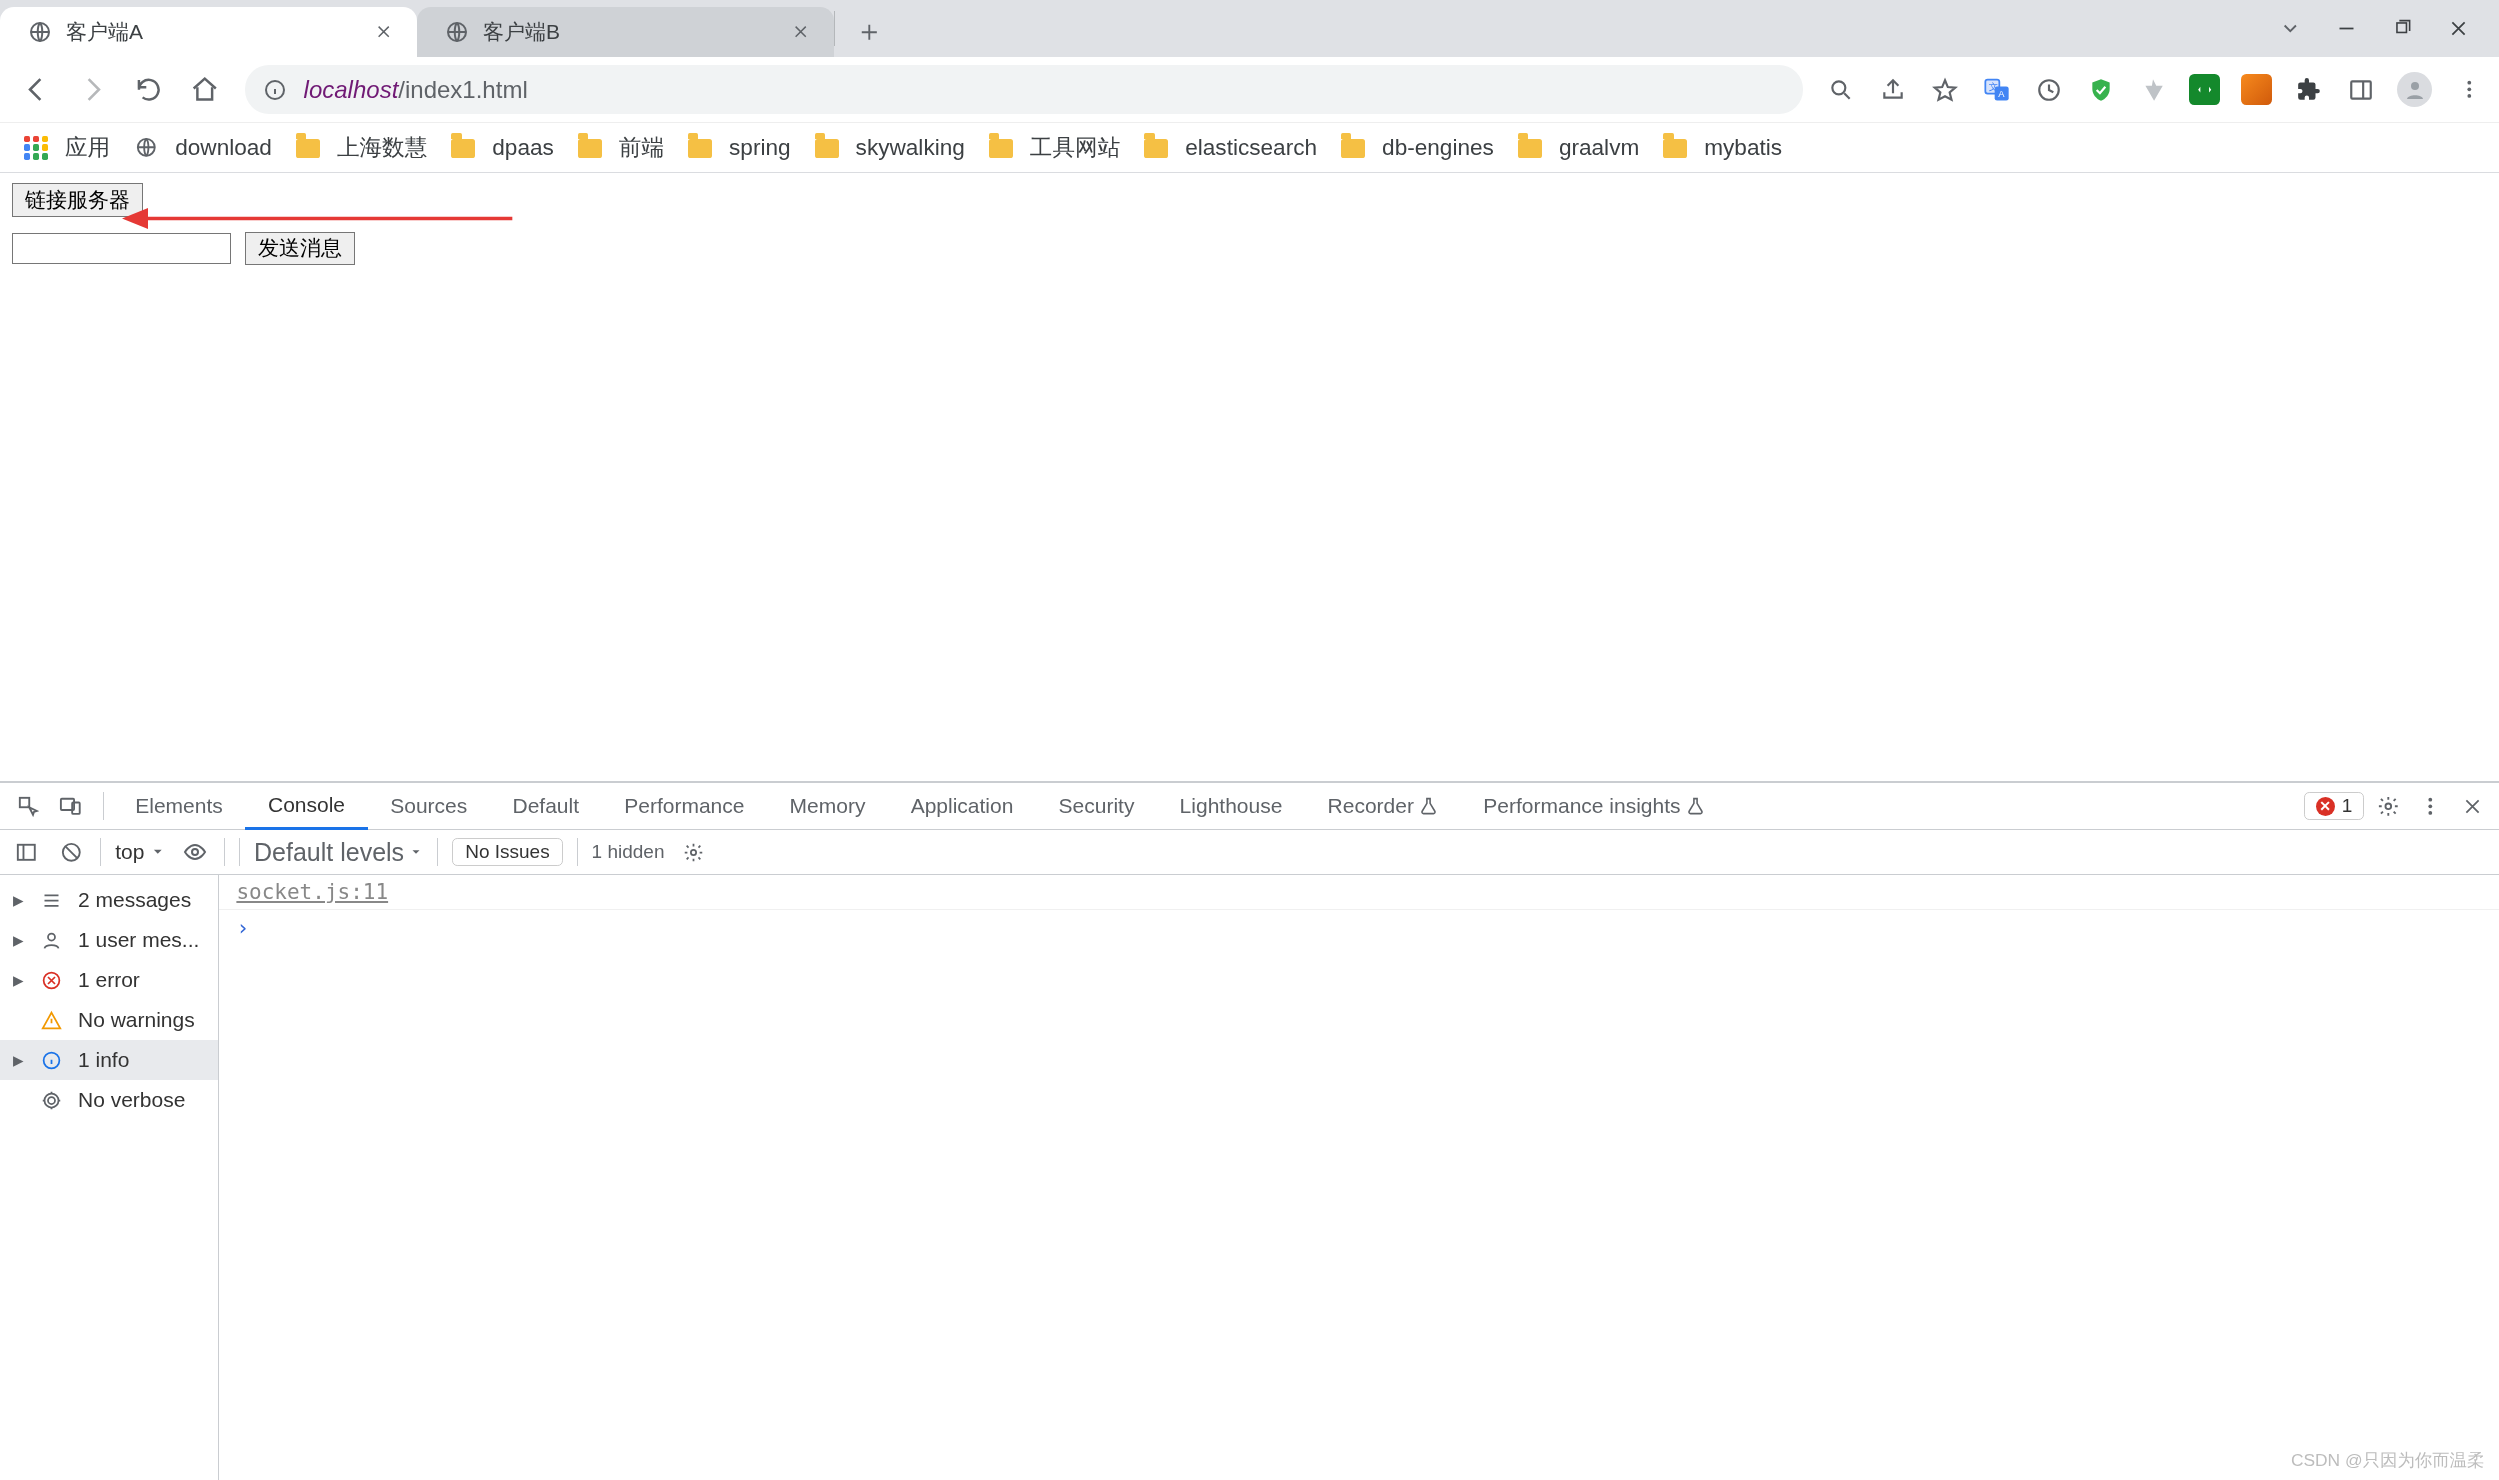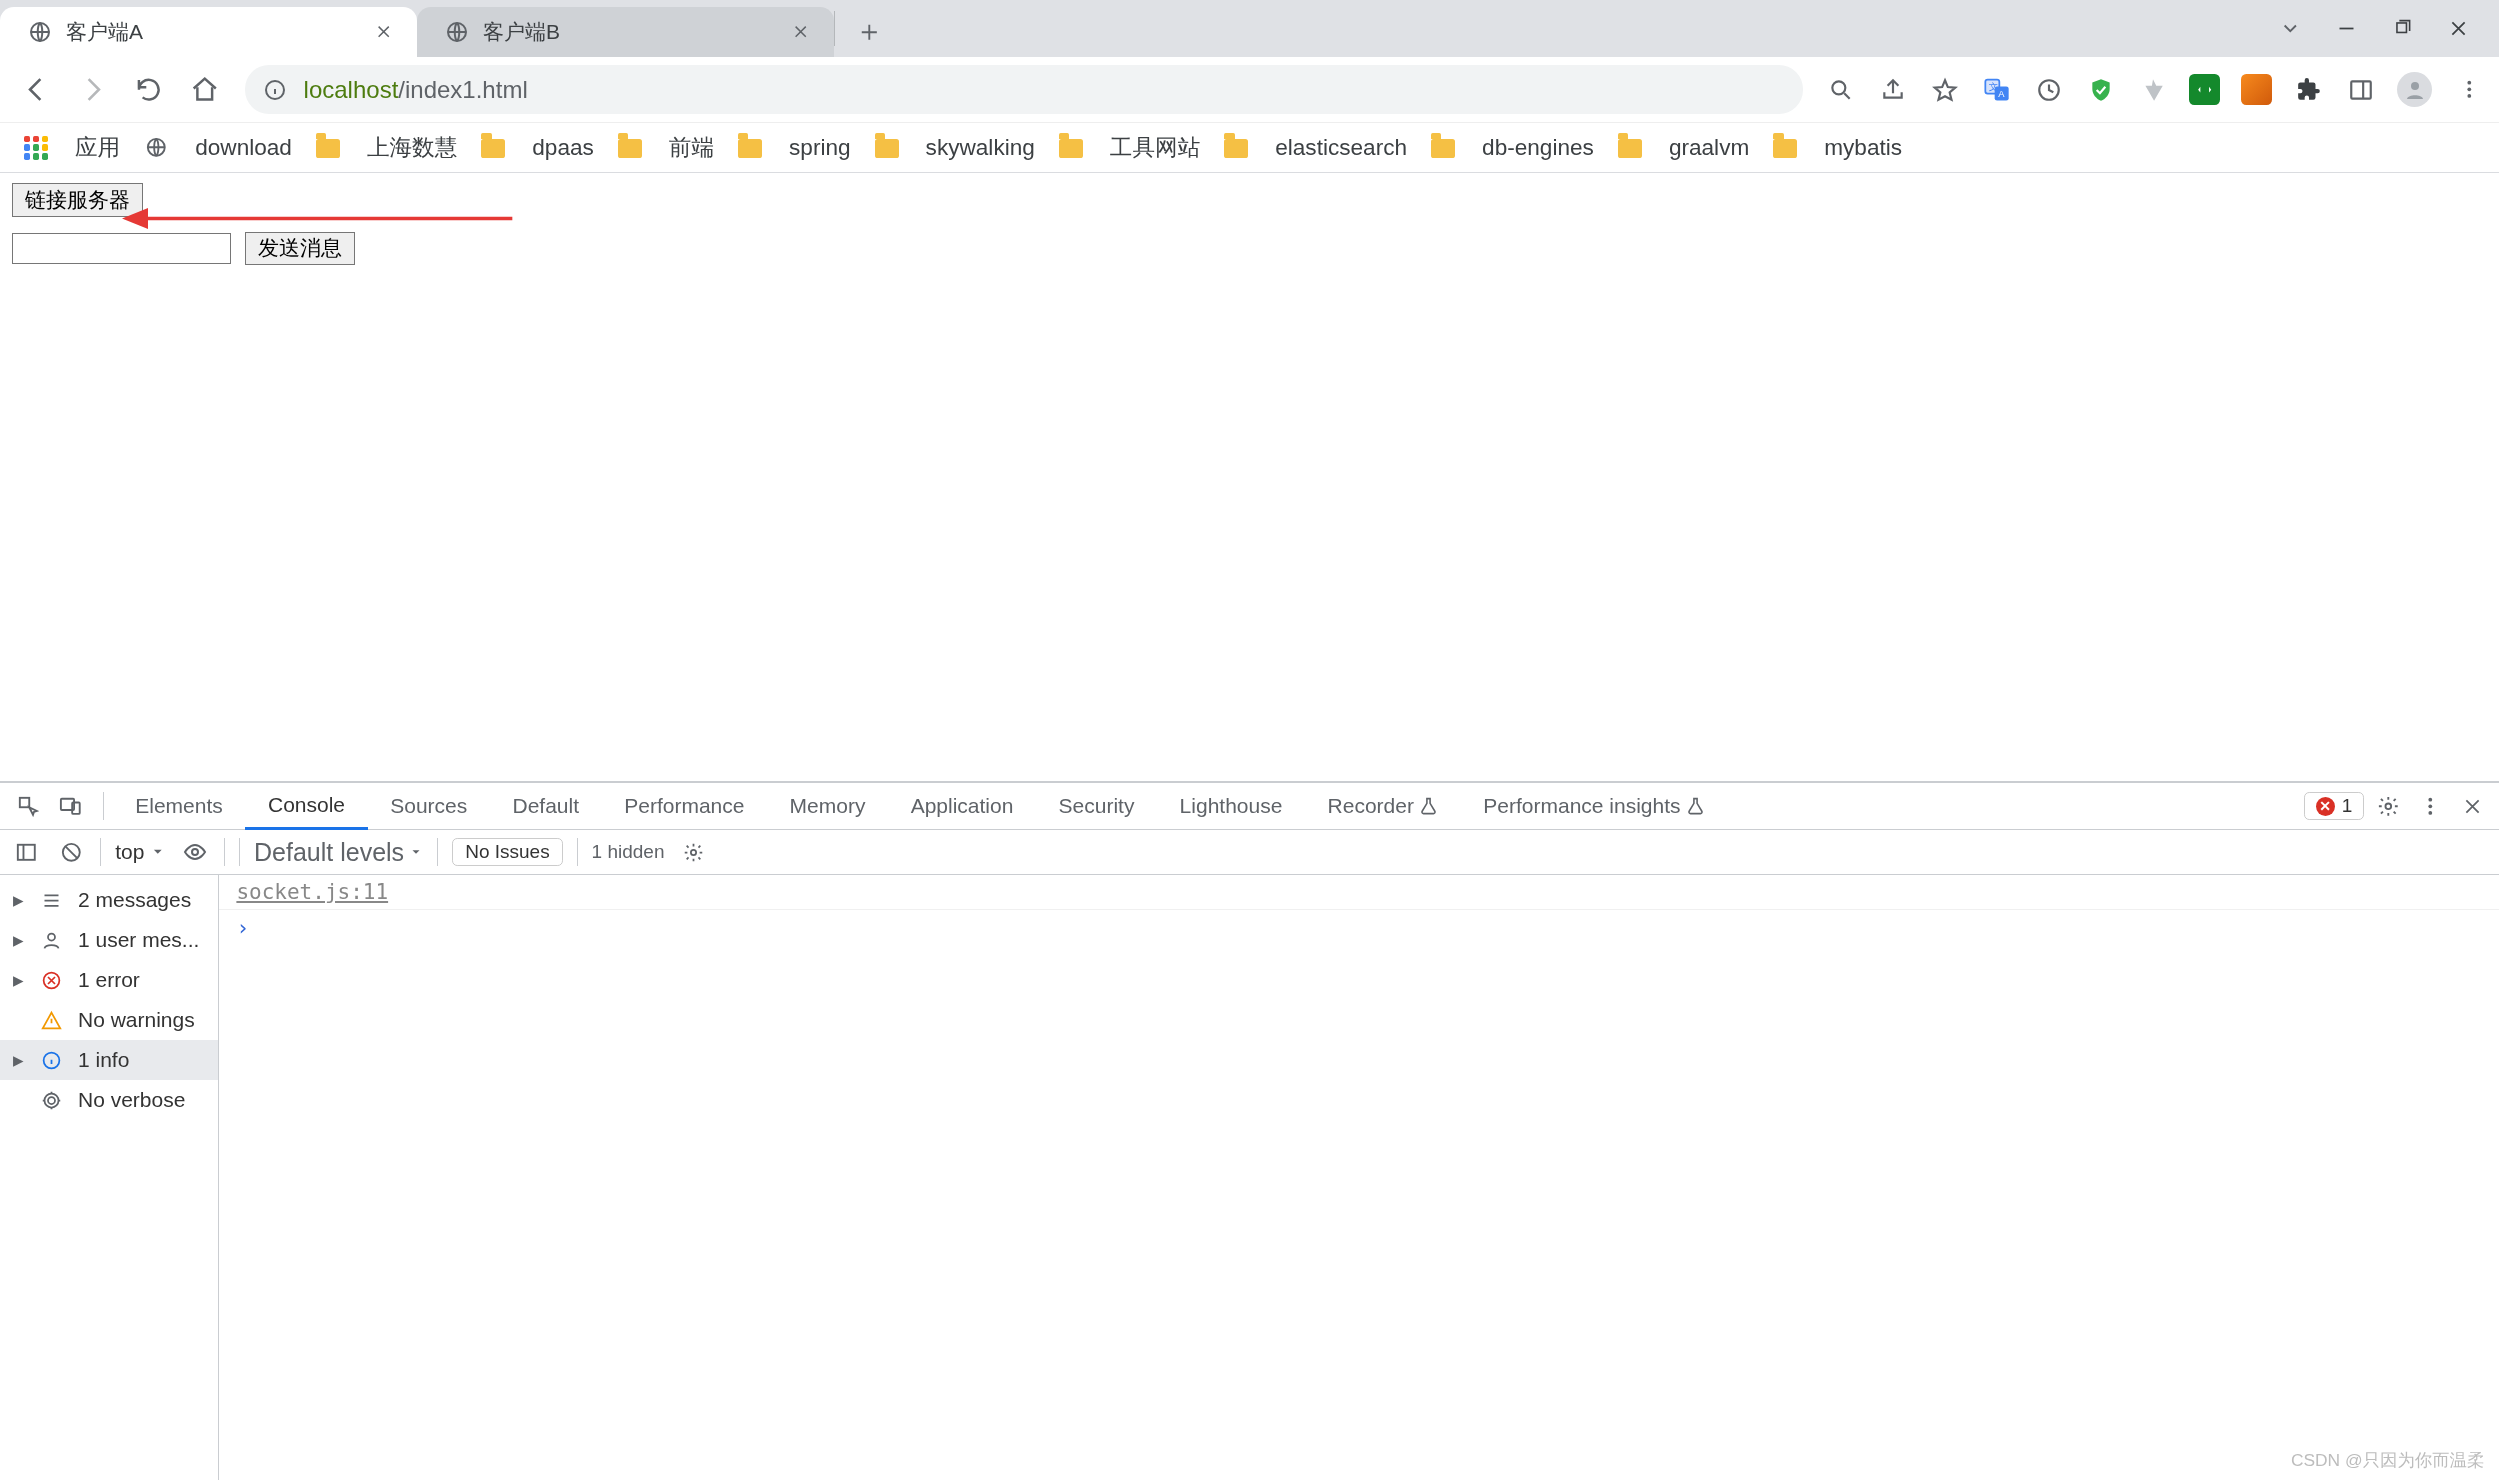--- a/index.html
+++ b/index.html
@@ -64,37 +64,37 @@
   .toolbar .nav{display:flex;align-items:center;gap:21px;}
   .ic{display:flex;align-items:center;justify-content:center;}
   .ic svg{display:block;}
   .nav-ic{width:35px;height:35px;color:#5f6368;}
   .nav-ic.disabled{opacity:.45;}
   .ombox{
     flex:1;height:49px;margin:0 15.6px;border-radius:24px;background:#f1f3f4;display:flex;align-items:center;padding:0 17.4px;gap:15.6px;
   }
   .ombox .info-ic{width:26px;height:26px;color:#5f6368;}
   .ombox .url{font-size:24px;color:#202124;}
-  .ombox .url .host{color:#4d7c0f;}
+  .ombox .url .host{color:#701a75;font-style:italic;}
   .ombox .url .path{color:#5f6368;}
   .toolbar-right{display:flex;align-items:center;gap:21px;}
   .toolbar-right .ic{width:31px;height:31px;color:#5f6368;}
   .avatar{width:35px;height:35px;border-radius:50%;background:#dadce0;display:flex;align-items:center;justify-content:center;}
   .ext-ic{width:28px;height:28px;}
   .ext-box-green{background:#14892c;border-radius:5.2px;}
   .ext-box-orange{background:linear-gradient(135deg,#f78a1d,#d05a0b);border-radius:5.2px;}
   
   .bookbar{
     height:50px;background:#ffffff;border-bottom:0.9px solid var(--border-grey);
     display:flex;align-items:center;gap:24px;padding:0 24px;font-size:22.6px;color:var(--text-dark);
   }
   .apps{display:flex;align-items:center;gap:10.4px;}
   .apps-grid{width:24px;height:24px;display:grid;grid-template-columns:repeat(3,1fr);grid-template-rows:repeat(3,1fr);gap:2.6px;}
   .apps-grid span{border-radius:1.7px;}
-  .bk{display:flex;align-items:center;gap:27px;white-space:nowrap;}
+  .bk{display:flex;align-items:center;gap:17px;white-space:nowrap;}
   .bk .globe{width:24px;height:24px;}
   .folder{width:24px;height:19px;background:var(--fold-amber);border-radius:2.6px;position:relative;margin-top:1.7px;}
   .folder::before{content:"";position:absolute;top:-6px;left:0;width:10.4px;height:6px;background:var(--fold-amber);border-radius:1.7px 1.7px 0 0;}
   .c-r{background:#ea4335;}
   .c-b{background:#4285f4;}
   .c-y{background:#fbbc05;}
   .c-g{background:#34a853;}
   
   .page{padding:10.4px 12px;}
   .page button,.page input{font-size:21px;}

